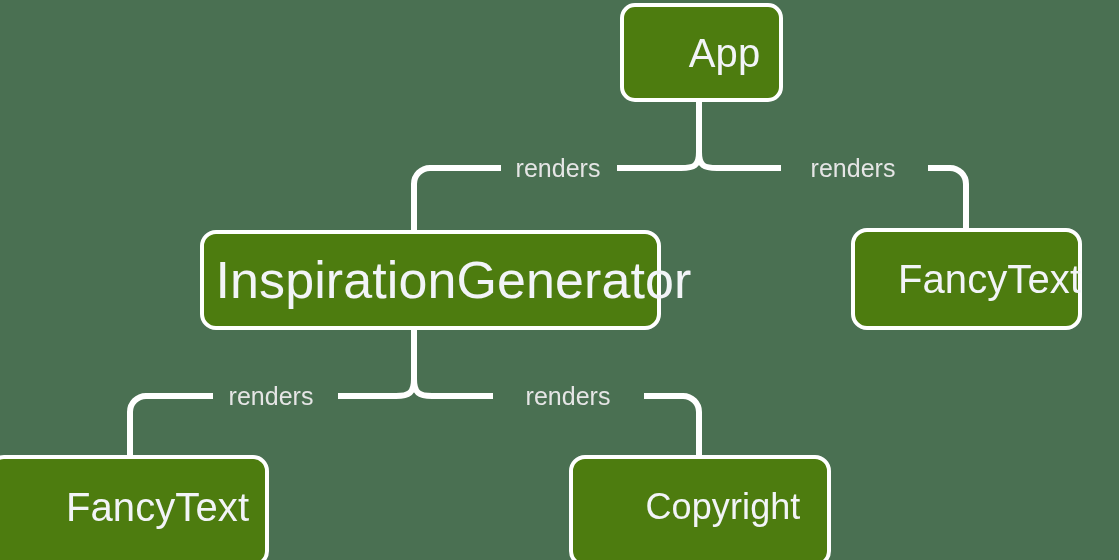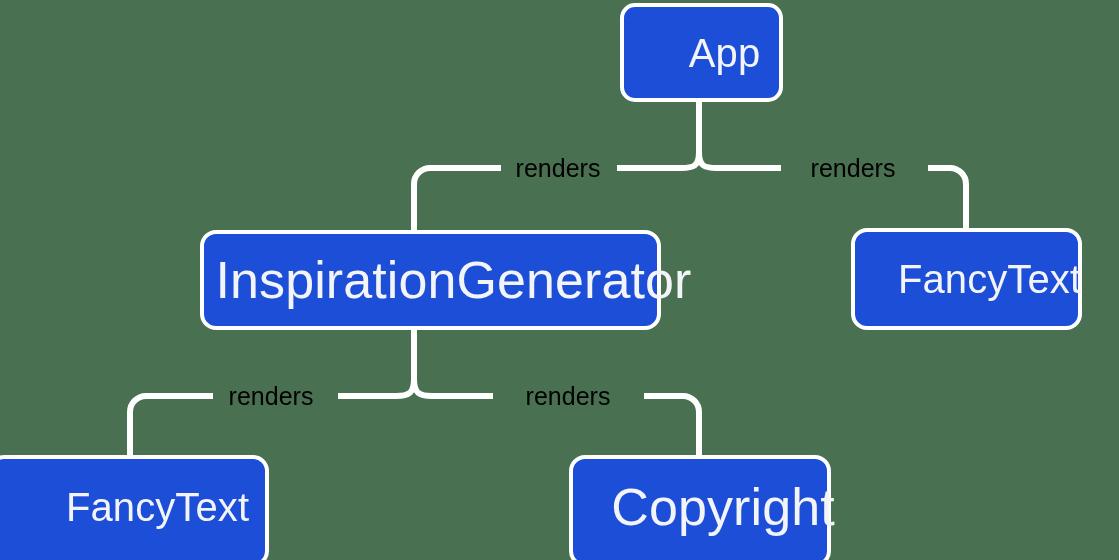--- a/index.html
+++ b/index.html
@@ -19,59 +19,59 @@
     position: absolute;
     left: 0;
     top: 0;
     width: 1119px;
     height: 560px;
     pointer-events: none;
   }
   .node {
     position: absolute;
     box-sizing: border-box;
-    background: #1d4ed8;
+    background: #4d7c0f;
     border: 4px solid #ffffff;
     border-radius: 16px;
     color: #ffffff;
     display: flex;
     align-items: center;
     justify-content: center;
     letter-spacing: 0.1px;
     padding-left: 46px;
   }
   .node-label {
     font-size: 38px;
     font-weight: 400;
     line-height: 1;
     color: #f2f4f7;
     white-space: nowrap;
   }
   .edge-label {
     position: absolute;
-    color: #000000;
+    color: #e5e5e5;
     font-size: 25px;
     font-weight: 500;
     line-height: 1;
     white-space: nowrap;
     transform: translate(-50%, -50%);
   }
 
   
   #node-app            { left: 620px; top: 3px;   width: 163px; height: 99px;  border-radius: 15px; }
   #node-inspiration    { left: 200px; top: 230px; width: 461px; height: 100px; }
   #node-fancytext-right{ left: 851px; top: 228px; width: 231px; height: 102px; }
   #node-fancytext-left { left: -12px; top: 455px; width: 281px; height: 112px; }
   #node-copyright      { left: 569px; top: 455px; width: 262px; height: 112px; }
 
   #node-app .node-label             { font-size: 40px; }
   #node-inspiration .node-label     { font-size: 52px; }
   #node-fancytext-right .node-label { font-size: 40px; }
   #node-fancytext-left .node-label  { font-size: 40px; position: relative; left: 6px; top: -4px; }
-  #node-copyright .node-label       { font-size: 52px; position: relative; top: -4px; }
+  #node-copyright .node-label       { font-size: 36px; position: relative; top: -4px; }
 
   
   #label-app-inspiration  { left: 558px; top: 168px; }
   #label-app-fancytext    { left: 853px; top: 168px; }
   #label-insp-fancytext   { left: 271px; top: 396px; }
   #label-insp-copyright   { left: 568px; top: 396px; }
 </style>
 </head>
 <body>
 

